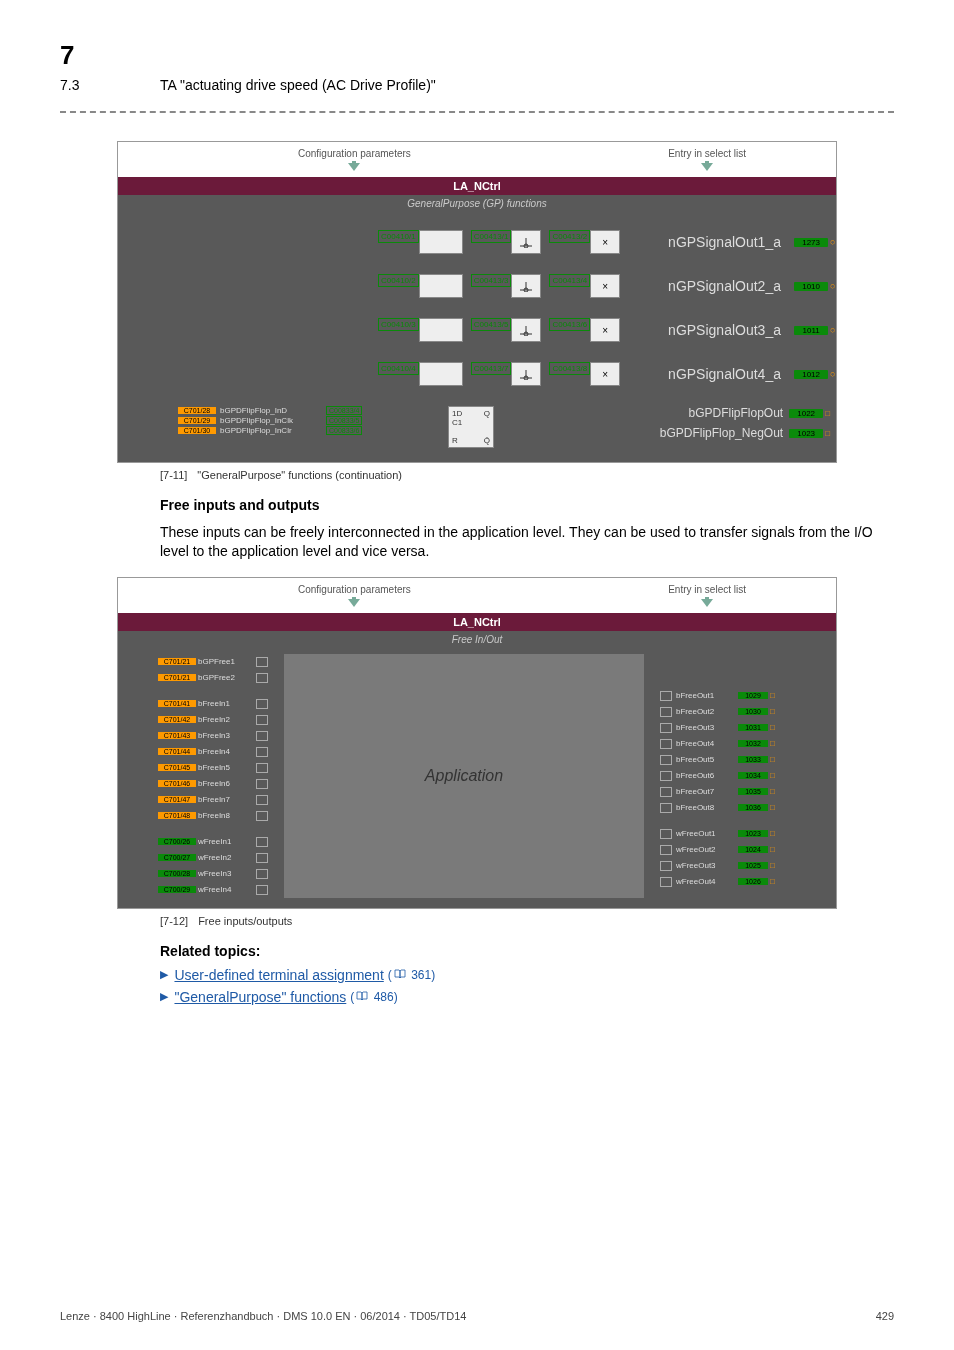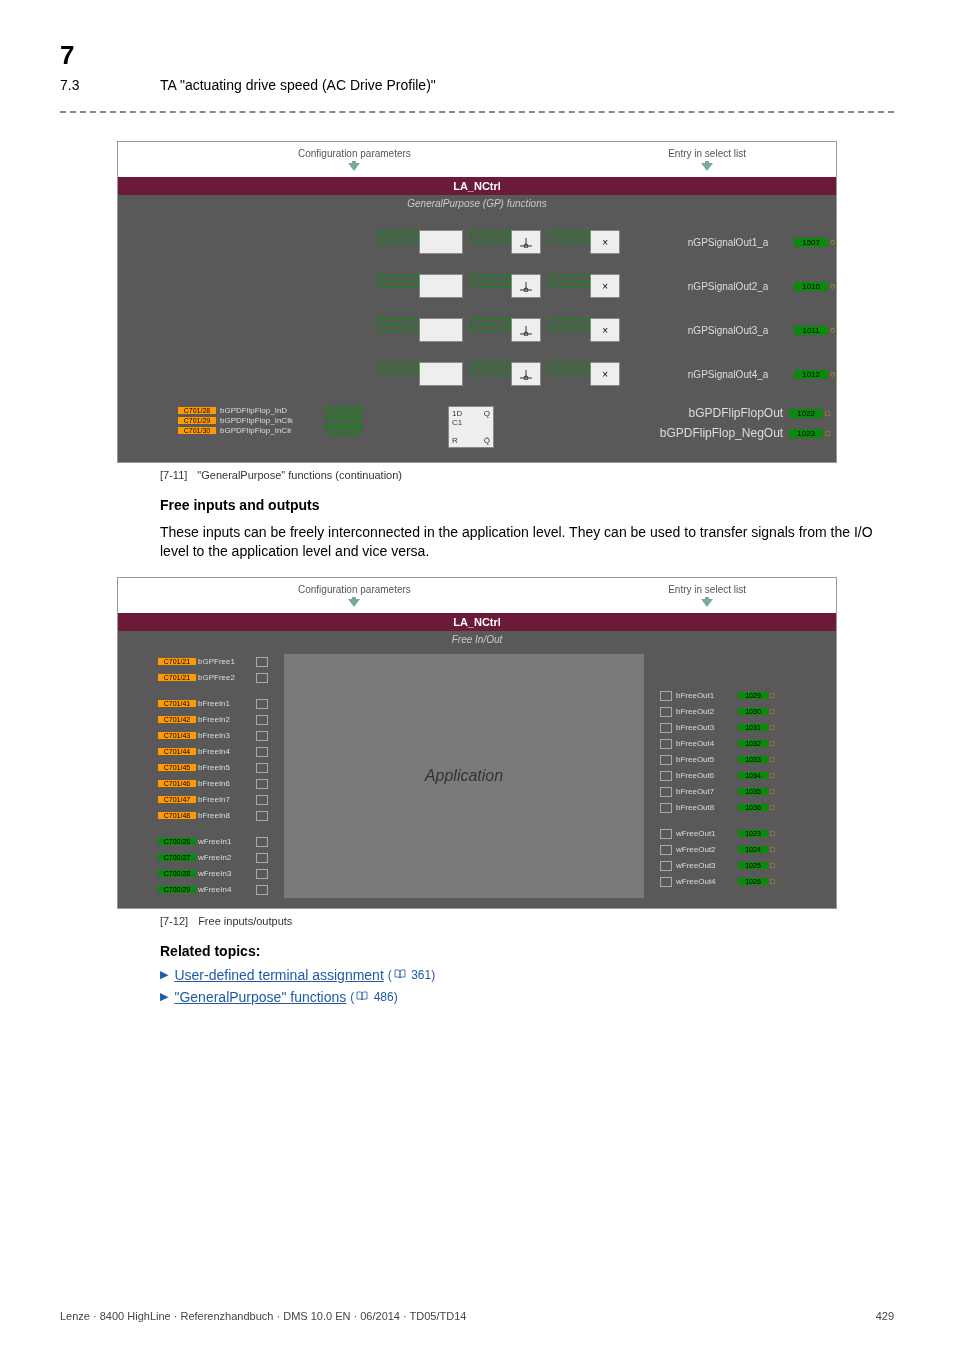--- a/index.html
+++ b/index.html
@@ -18,21 +18,21 @@
 .arrow-down svg{display:block;margin:2px auto 0 auto}
 .la-row{background:#6b1a3a;color:#fff;text-align:center;font-size:11px;font-weight:700;padding:3px 0;margin:6px 0 0 0}
 .sec-row{background:#595959;color:#c9c9c9;text-align:center;font-size:10px;font-style:italic;padding:3px 0}
 .dark{background:#595959;padding:8px 0}
 .grp{display:flex;align-items:center;height:44px}
 .spacer-left{width:260px}
 .param{border:1px solid #0a8a0a;color:#0a8a0a;background:#595959;font-size:8px;padding:0 2px;height:11px;line-height:11px;margin-bottom:2px;display:inline-block}
 .param-col{display:flex;flex-direction:row;align-items:flex-start;margin-right:8px}
 .box-sm{width:42px;height:22px;background:#eee;border:1px solid #888}
 .mini-ico{width:28px;height:22px;background:#eee;border:1px solid #888;display:flex;align-items:center;justify-content:center;font-size:10px}
-.sig-label{font-size:10px;color:#ddd;width:120px;text-align:center;padding-right:4px;margin-left:40px}
+.sig-label{font-size:14px;color:#ddd;width:120px;text-align:left;padding-right:4px;margin-left:40px}
 .pill{background:#0a8a0a;color:#000;font-size:8px;padding:0 4px;border-radius:1px;margin-left:2px;min-width:26px;text-align:center}
 .pill-row{display:flex;align-items:center}
 .ff-block{display:flex;align-items:flex-start;padding:2px 0 6px 0}
 .ff-left{width:100px;display:flex;flex-direction:column}
 .ff-in{display:flex;align-items:center;margin-bottom:1px}
 .ff-port{background:#ff9a00;color:#000;font-size:7px;padding:0 2px;min-width:34px;text-align:center}
 .ff-name{font-size:8px;color:#ddd;margin-left:4px;width:104px}
 .ff-c{border:1px solid #0a8a0a;color:#0a8a0a;font-size:7px;padding:0 2px;margin-left:2px}
 .ff-box{width:44px;height:40px;background:#eee;border:1px solid #888;font-size:8px;color:#333;position:relative;margin-left:10px}
 .ff-box span{position:absolute}
@@ -112,21 +112,21 @@
                   <circle cx="8" cy="10" r="2" fill="none" stroke="#333"></circle>
                 </svg>
               </div>
             </div>
             <div class="param-col">
               <span class="param">C00413/2</span>
               <div class="mini-ico">×</div>
             </div>
             <div class="sig-label">nGPSignalOut1_a</div>
             <div class="pill-row">
-              <span class="pill">1507</span>
+              <span class="pill">1273</span>
               <span style="color:#ff9a00;font-size:9px;margin-left:2px">○</span>
             </div>
           </div>
           <div class="grp">
             <div class="spacer-left"></div>
             <div class="param-col">
               <span class="param">C00410/2</span>
               <div class="box-sm"></div>
             </div>
             <div class="param-col">

